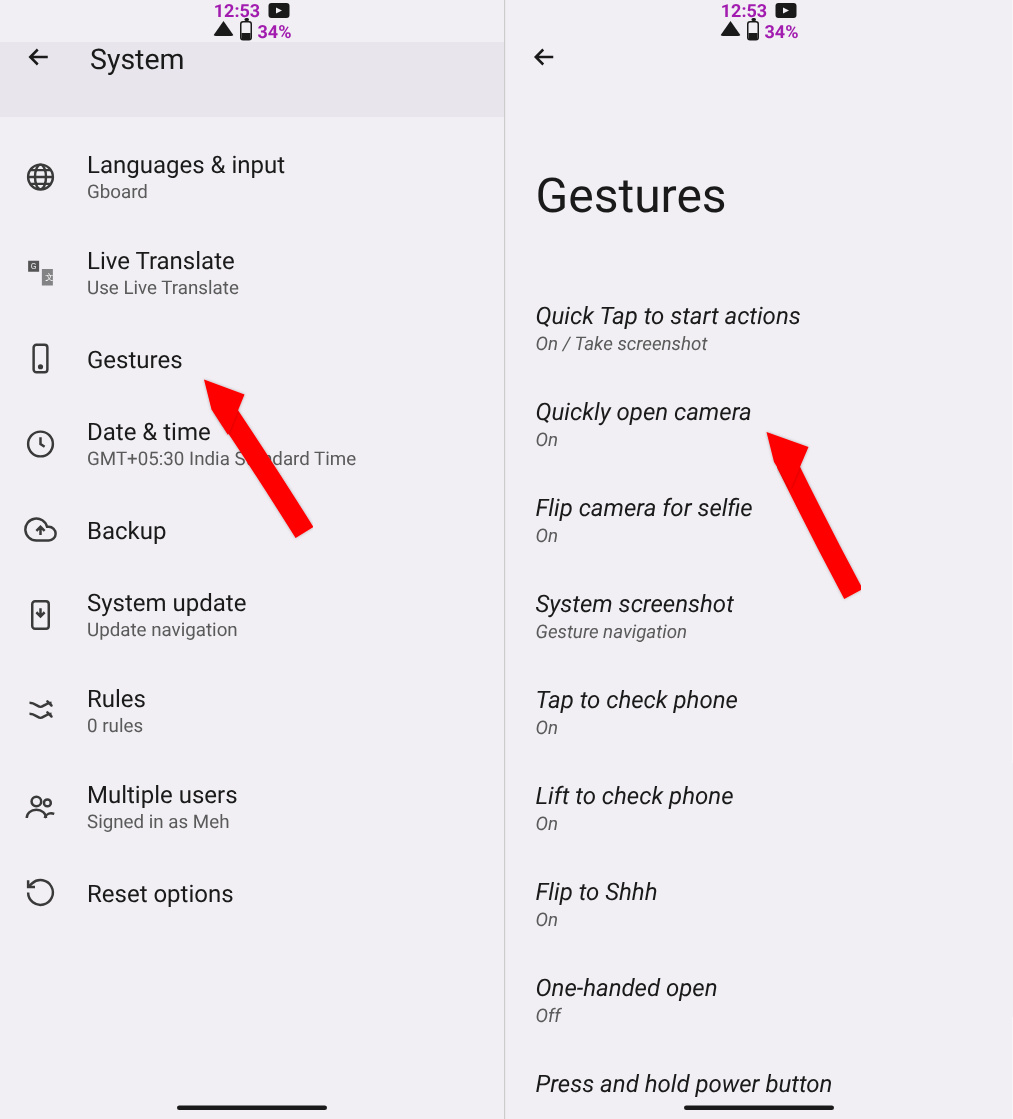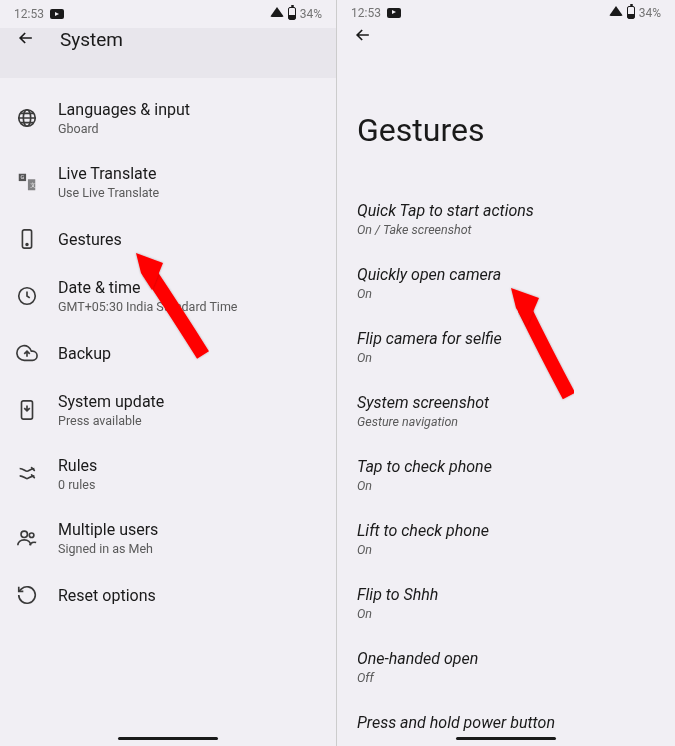--- a/index.html
+++ b/index.html
@@ -25,22 +25,23 @@
     .screen-right {
       width: 338px;
     }
     .status-bar {
       height: 28px;
       display: flex;
       justify-content: space-between;
       align-items: center;
       padding: 0 14px;
       font-size: 12px;
-      font-weight: 400;
-      color: #737373;
+      font-weight: 700;
+      color: #a21caf;
+      flex-direction: column;
     }
     .status-left {
       display: flex;
       align-items: center;
       gap: 6px;
     }
     .status-right {
       display: flex;
       align-items: flex-start;
       gap: 4px;
@@ -289,21 +290,21 @@
 
     <div class="settings-item">
       <div class="icon-slot">
         <svg class="icon" viewBox="0 0 24 24" fill="none" stroke="#3a3a3a" stroke-width="1.8">
             <rect x="6" y="2" width="12" height="20" rx="2"></rect>
             <path d="M12 7v6m-3-3l3 3 3-3"></path>
           </svg>
       </div>
       <div class="item-text">
         <span class="item-label">System update</span>
-        <span class="item-sublabel">Press available</span>
+        <span class="item-sublabel">Update navigation</span>
       </div>
     </div>
 
     <div class="settings-item">
       <div class="icon-slot">
         <svg class="icon" viewBox="0 0 24 24" fill="none" stroke="#3a3a3a" stroke-width="1.8">
             <path d="M4 6c4 0 6 3 8 3s4-3 8-3M4 14c4 0 6 3 8 3s4-3 8-3"></path>
             <path d="M17 5l3 3M17 13l3 3" stroke-linecap="round"></path>
           </svg>
       </div>

